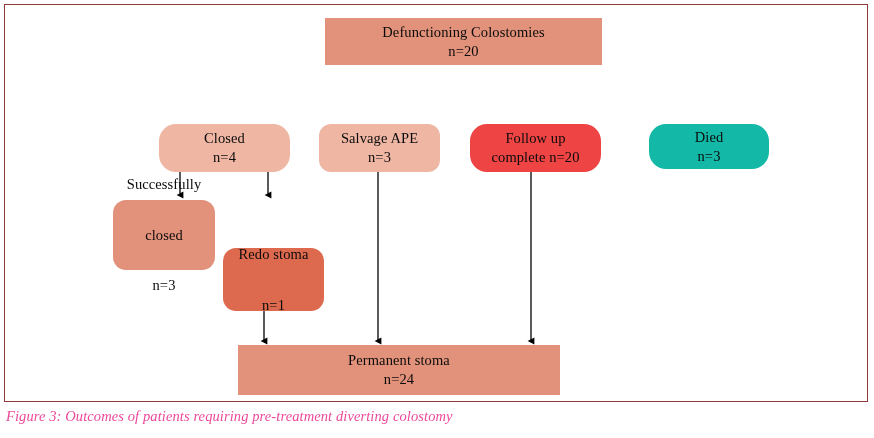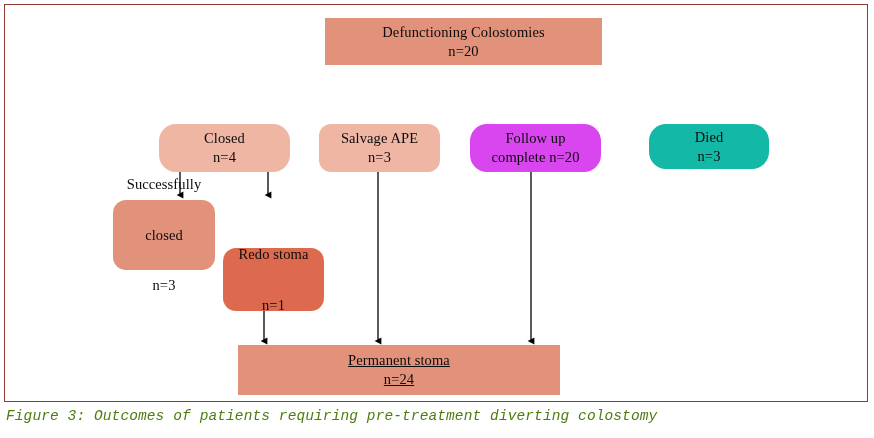--- a/index.html
+++ b/index.html
@@ -78,24 +78,24 @@
   #node-successfully   { left: 113px; top: 200px; width: 102px; height: 70px;  }
   #node-redostoma      { left: 223px; top: 200px; width: 101px; height: 63px; margin-top: 48px;  }
   #node-permanent      { left: 238px; top: 345px; width: 322px; height: 50px;  }
 
   
   #figure-caption {
     position: absolute;
     left: 6px;
     top: 408px;
     width: 860px;
-    font-family: Liberation Mono, monospace;
+    font-family: Liberation Serif, serif;
     font-style: italic;
     font-size: 14.5px;
-    color: #4d7c0f;
+    color: #ec4899;
     letter-spacing: 0.1px;
     white-space: nowrap;
   }
 </style>
 </head>
 <body>
 
 <div id="figure-root">
 
   <div id="figure-frame"></div>
@@ -126,41 +126,41 @@
   <div class="node rounded" id="node-closed" style="background:#efb6a4;">
     <span class="line">Closed</span>
     <span class="line">n=4</span>
   </div>
 
   <div class="node rounded" id="node-salvage" style="background:#efb6a4;">
     <span class="line">Salvage APE</span>
     <span class="line">n=3</span>
   </div>
 
-  <div class="node rounded" id="node-followup" style="background:#d946ef;font-family:Liberation Serif, serif;">
+  <div class="node rounded" id="node-followup" style="background:#ef4444;font-family:Liberation Serif, serif;">
     <span class="line">Follow up</span>
     <span class="line">complete n=20</span>
   </div>
 
   <div class="node rounded" id="node-died" style="background:#14b8a6;">
     <span class="line">Died</span>
     <span class="line">n=3</span>
   </div>
 
   <div class="node rounded-sm" id="node-successfully" style="background:#e2927a;">
     <span class="line">Successfully</span>
     <span class="line">closed</span>
     <span class="line">n=3</span>
   </div>
 
   <div class="node rounded-sm" id="node-redostoma" style="background:#dd6a4e;">
     <span class="line">Redo stoma</span>
     <span class="line">n=1</span>
   </div>
 
-  <div class="node rect" id="node-permanent" style="background:#e2927a;text-decoration:underline;">
+  <div class="node rect" id="node-permanent" style="background:#e2927a;">
     <span class="line">Permanent stoma</span>
     <span class="line">n=24</span>
   </div>
 
   <div id="figure-caption">Figure 3: Outcomes of patients requiring pre-treatment diverting colostomy</div>
 
 </div>
 
 </body></html>

